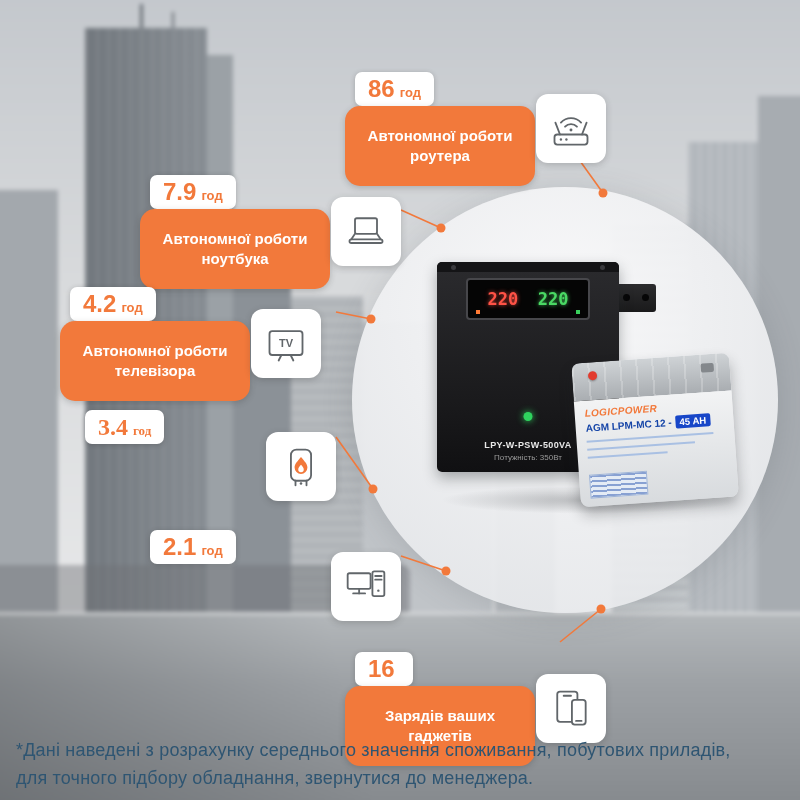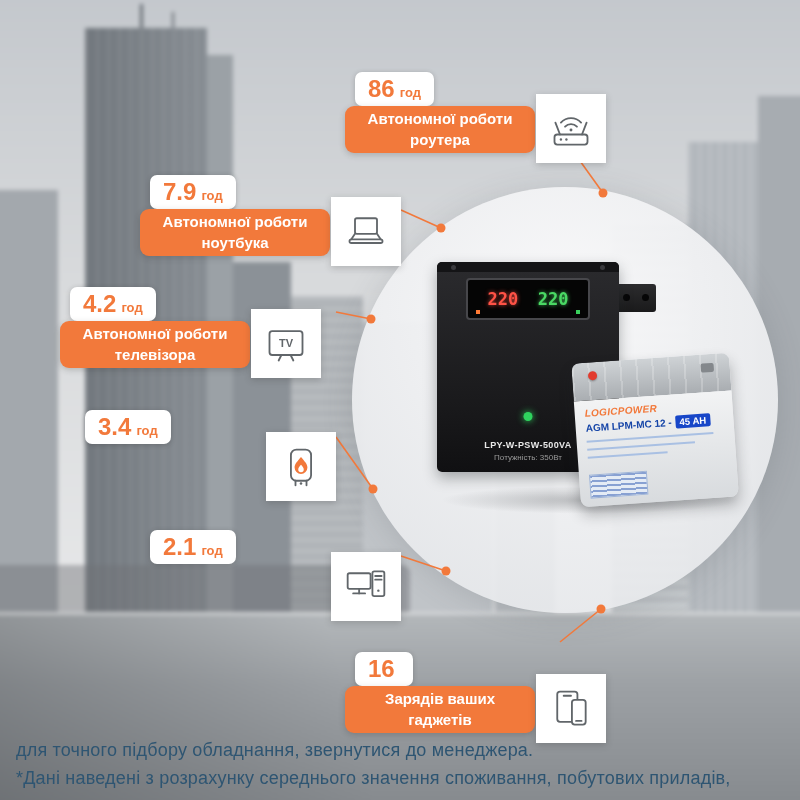--- a/index.html
+++ b/index.html
@@ -100,32 +100,32 @@
   .bat-chip { background:#1746c8; color:#fff; font-weight:bold; font-size:9.5px; padding:1px 4px; border-radius:2px; }
   .bat-line { height:2px; background:#a9c0e3; margin:6px 0; }
   .bat-line.w1 { width:92%; } .bat-line.w2 { width:78%; } .bat-line.w3 { width:58%; }
   .bat-specbox { position:absolute; left:10px; bottom:8px; width:58px; height:24px;
                  background:repeating-linear-gradient(to bottom, rgba(23,70,168,.45) 0 2px, rgba(0,0,0,0) 2px 5px),
                             #e4ebf5; border:1px solid #9fb3d4; }
 
   
   .co { position:absolute; width:262px; height:102px; z-index:6;margin-top:32px; }
   .co1 { left:345px; top:40px;  } .co2 { left:140px; top:143px; }
-  .co3 { left:60px;  top:255px; } .co4 { left:75px;  top:378px; }
+  .co3 { left:60px;  top:255px; } .co4 { left:75px;  top:378px;font-family:Liberation Serif, serif; }
   .co5 { left:140px; top:498px; } .co6 { left:345px; top:620px; }
   .badge { position:absolute; left:10px; top:0; display:inline-flex; align-items:baseline; gap:5px;
            background:#fff; border-radius:7px; padding:5px 13px; box-shadow:0 1px 5px rgba(40,40,40,.25); }
   .badge .n { font-size:24px; font-weight:bold; color:#f2793b; line-height:1; }
   .badge .u { font-size:13px; font-weight:bold; color:#f2793b; }
-  .desc { position:absolute; left:0; top:34px; width:190px; height:47px; background:#f2793b;
-          border-radius:9px; color:#fff; font-weight:bold; font-size:15px; line-height:1.35;
+  .desc { position:absolute; left:0; top:34px; width:190px; height:80px; background:#f2793b;
+          border-radius:15px; color:#fff; font-weight:bold; font-size:15px; line-height:1.35;
           display:flex; align-items:center; justify-content:center; text-align:center;
           padding:0 20px; box-shadow:0 2px 6px rgba(40,40,40,.22); }
   .iconbox { position:absolute; left:191px; top:22px; width:70px; height:69px; background:#fff;
-             border-radius:0; box-shadow:0 2px 7px rgba(40,40,40,.22);
+             border-radius:12px; box-shadow:0 2px 7px rgba(40,40,40,.22);
              display:flex; align-items:center; justify-content:center; }
   .iconbox svg { width:44px; height:44px; stroke:#61666a; stroke-width:2; fill:none;
                  stroke-linecap:round; stroke-linejoin:round; }
   .iconbox svg .fill { fill:#61666a; stroke:none; }
   .iconbox svg .flame { fill:#f2793b; stroke:none; }
   .iconbox svg .flame-in { fill:#fff; stroke:none; }
   .iconbox svg text { fill:#61666a; stroke:none; font-family:"Liberation Sans",sans-serif; font-weight:bold; font-size:12px; }
   .iconbox svg .wh { fill:#fff; }
 
   
@@ -302,17 +302,17 @@
       <svg viewBox="0 0 48 48">
         <rect x="9" y="5" width="22" height="33" rx="3"></rect>
         <line x1="16" y1="9.5" x2="24" y2="9.5"></line>
         <rect class="wh" x="25" y="14" width="15" height="27" rx="3"></rect>
         <line x1="29.5" y1="37" x2="35.5" y2="37"></line>
       </svg>
     </div>
   </div>
 
   <div class="footnote">
+    <div>*Дані наведені з розрахунку середнього значення споживання, побутових приладів,</div>
     <div>для точного підбору обладнання, звернутися до менеджера.</div>
-    <div>*Дані наведені з розрахунку середнього значення споживання, побутових приладів,</div>
   </div>
 
 </div>
 
 </body></html>

